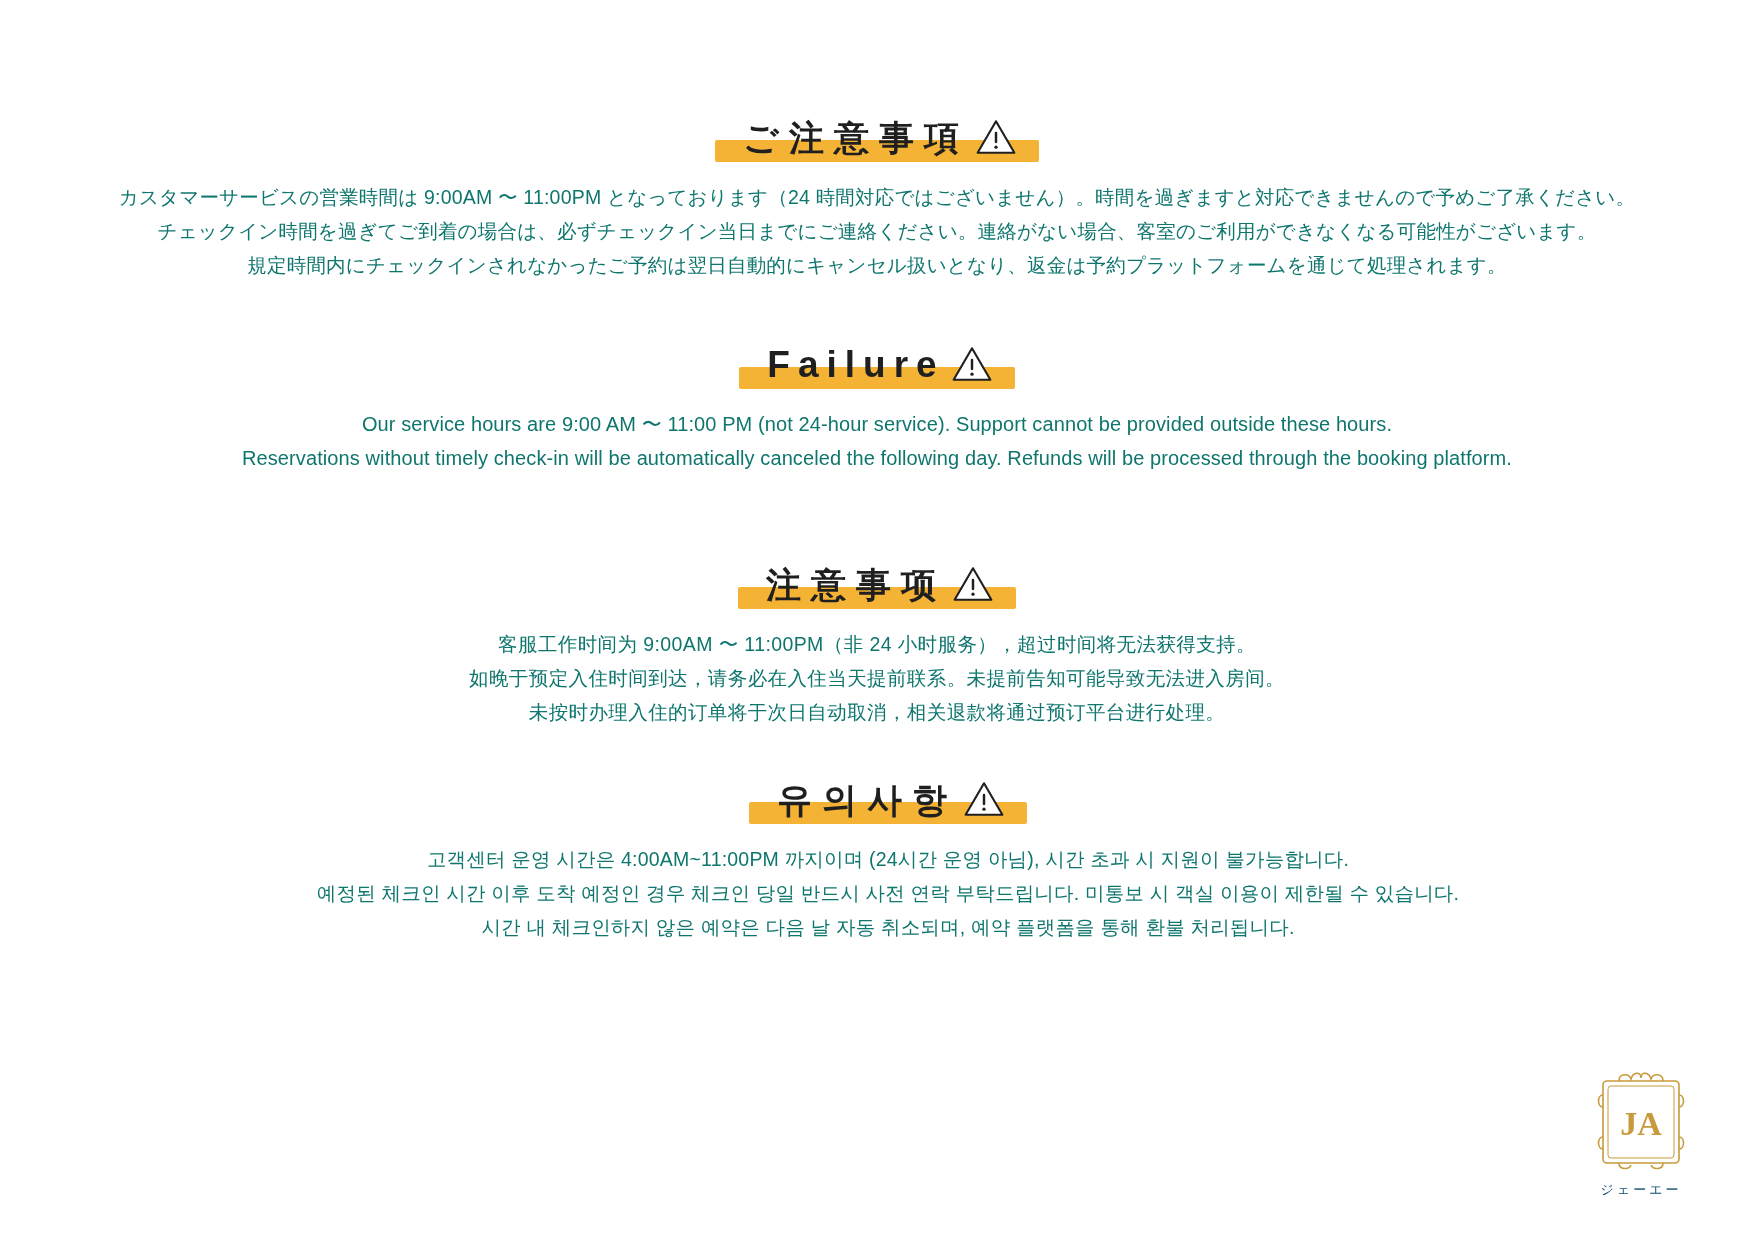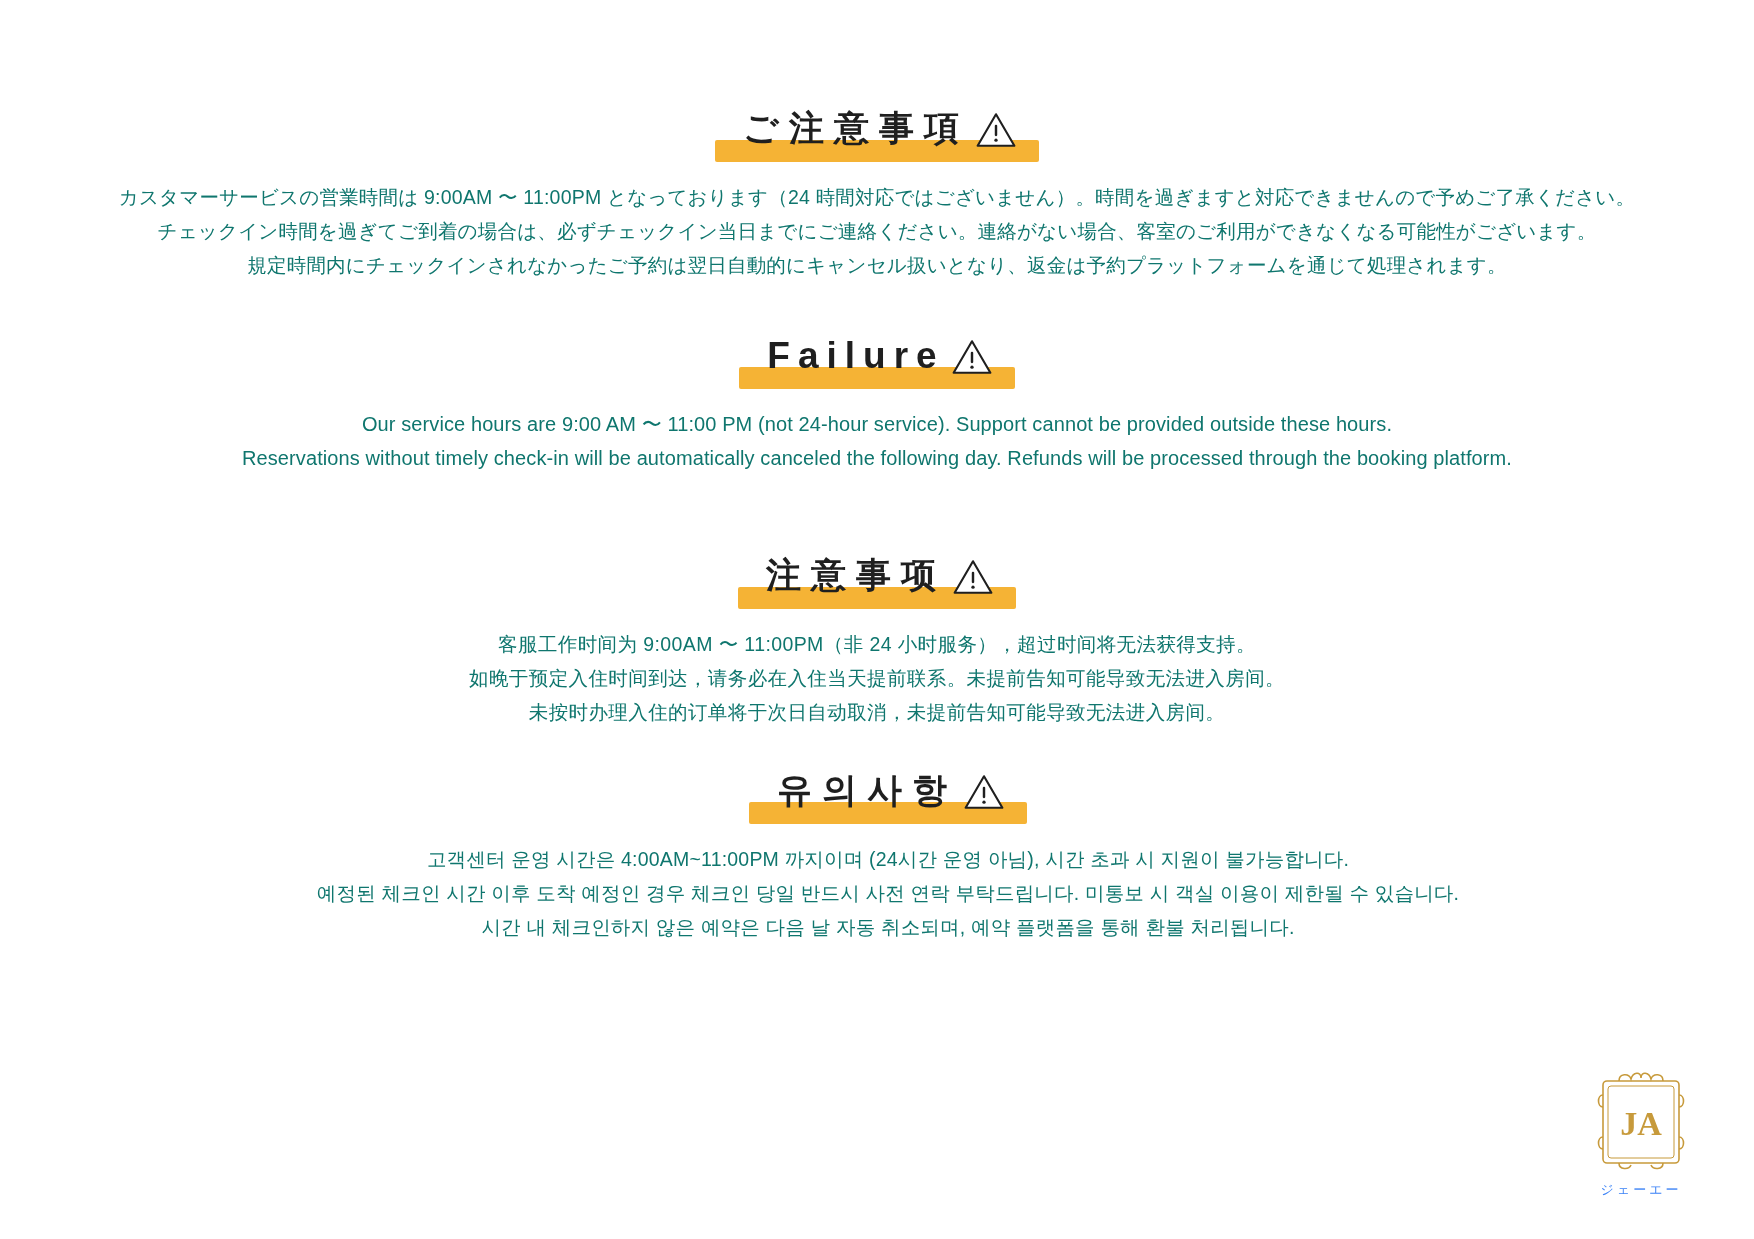--- a/index.html
+++ b/index.html
@@ -32,21 +32,21 @@
   
   .heading-wrap {
     display: flex;
     justify-content: center;
     align-items: center;
     margin: 0 auto;
   }
   .heading {
     position: relative;
     display: inline-flex;
-    align-items: flex-start;
+    align-items: center;
     justify-content: center;
     gap: 6px;
     padding: 0 22px;
     height: 54px;
   }
   .heading::before {
     content: "";
     position: absolute;
     left: 0;
     right: 0;
@@ -110,21 +110,21 @@
   .logo-frame {
     width: 96px;
     height: 108px;
     margin: 0 auto;
     position: relative;
   }
   .logo-caption {
     margin-top: 6px;
     font-size: 13px;
     letter-spacing: 3px;
-    color: #3b82f6;
+    color: #0c4a6e;
   }
 </style>
 </head>
 <body>
 
 <div class="page">
 
   <div class="section sec-jp jp">
     <div class="heading-wrap">
       <div class="heading">
@@ -173,21 +173,21 @@
             <path d="M24 4 L45 40 L3 40 Z" fill="#ffffff" stroke="#1f1f1f" stroke-width="2.4" stroke-linejoin="round"></path>
             <rect x="22.6" y="16" width="2.8" height="13" rx="1.3" fill="#1f1f1f"></rect>
             <circle cx="24" cy="33.6" r="1.9" fill="#1f1f1f"></circle>
           </svg>
         </span>
       </div>
     </div>
     <div class="body-lines">
       <div class="line">客服工作时间为 9:00AM 〜 11:00PM（非 24 小时服务），超过时间将无法获得支持。</div>
       <div class="line">如晚于预定入住时间到达，请务必在入住当天提前联系。未提前告知可能导致无法进入房间。</div>
-      <div class="line">未按时办理入住的订单将于次日自动取消，未提前告知可能导致无法进入房间。</div>
+      <div class="line">未按时办理入住的订单将于次日自动取消，相关退款将通过预订平台进行处理。</div>
     </div>
   </div>
 
   <div class="section sec-kr kr">
     <div class="heading-wrap">
       <div class="heading">
         <span class="htext">유의사항</span>
         <span class="hicon">
           <svg viewBox="0 0 48 44" width="42" height="40" aria-hidden="true">
             <path d="M24 4 L45 40 L3 40 Z" fill="#ffffff" stroke="#1f1f1f" stroke-width="2.4" stroke-linejoin="round"></path>

